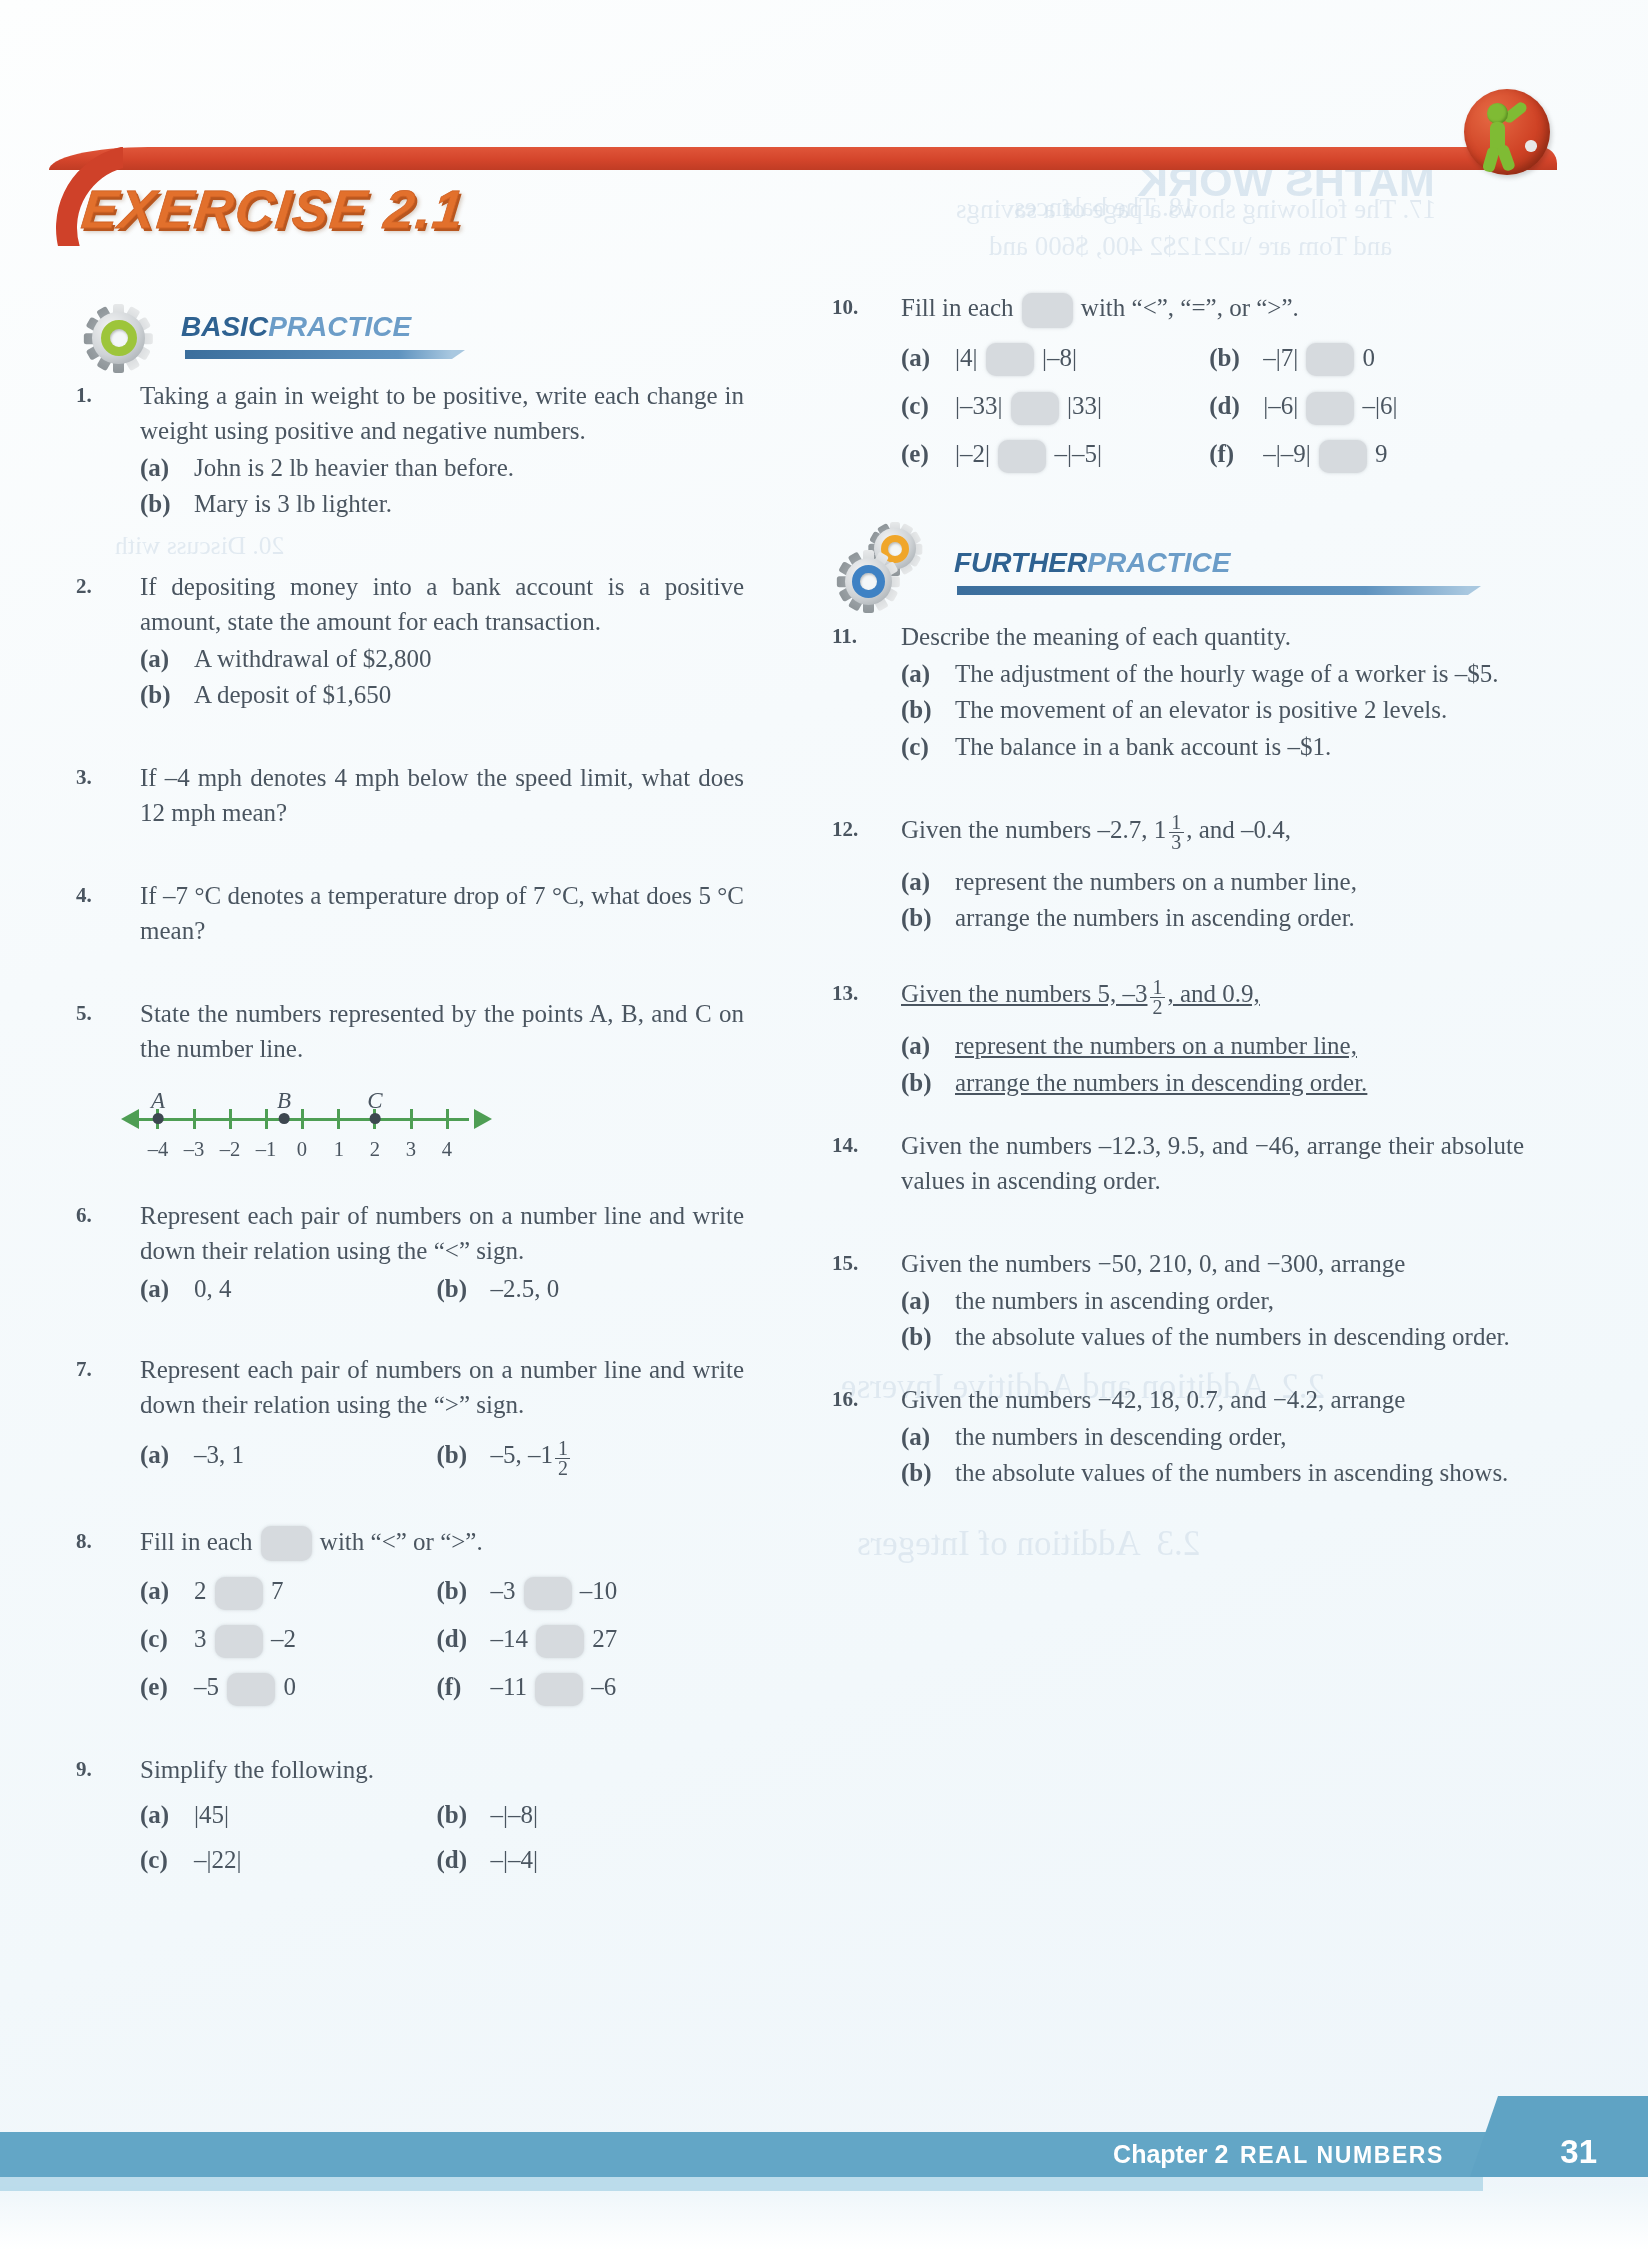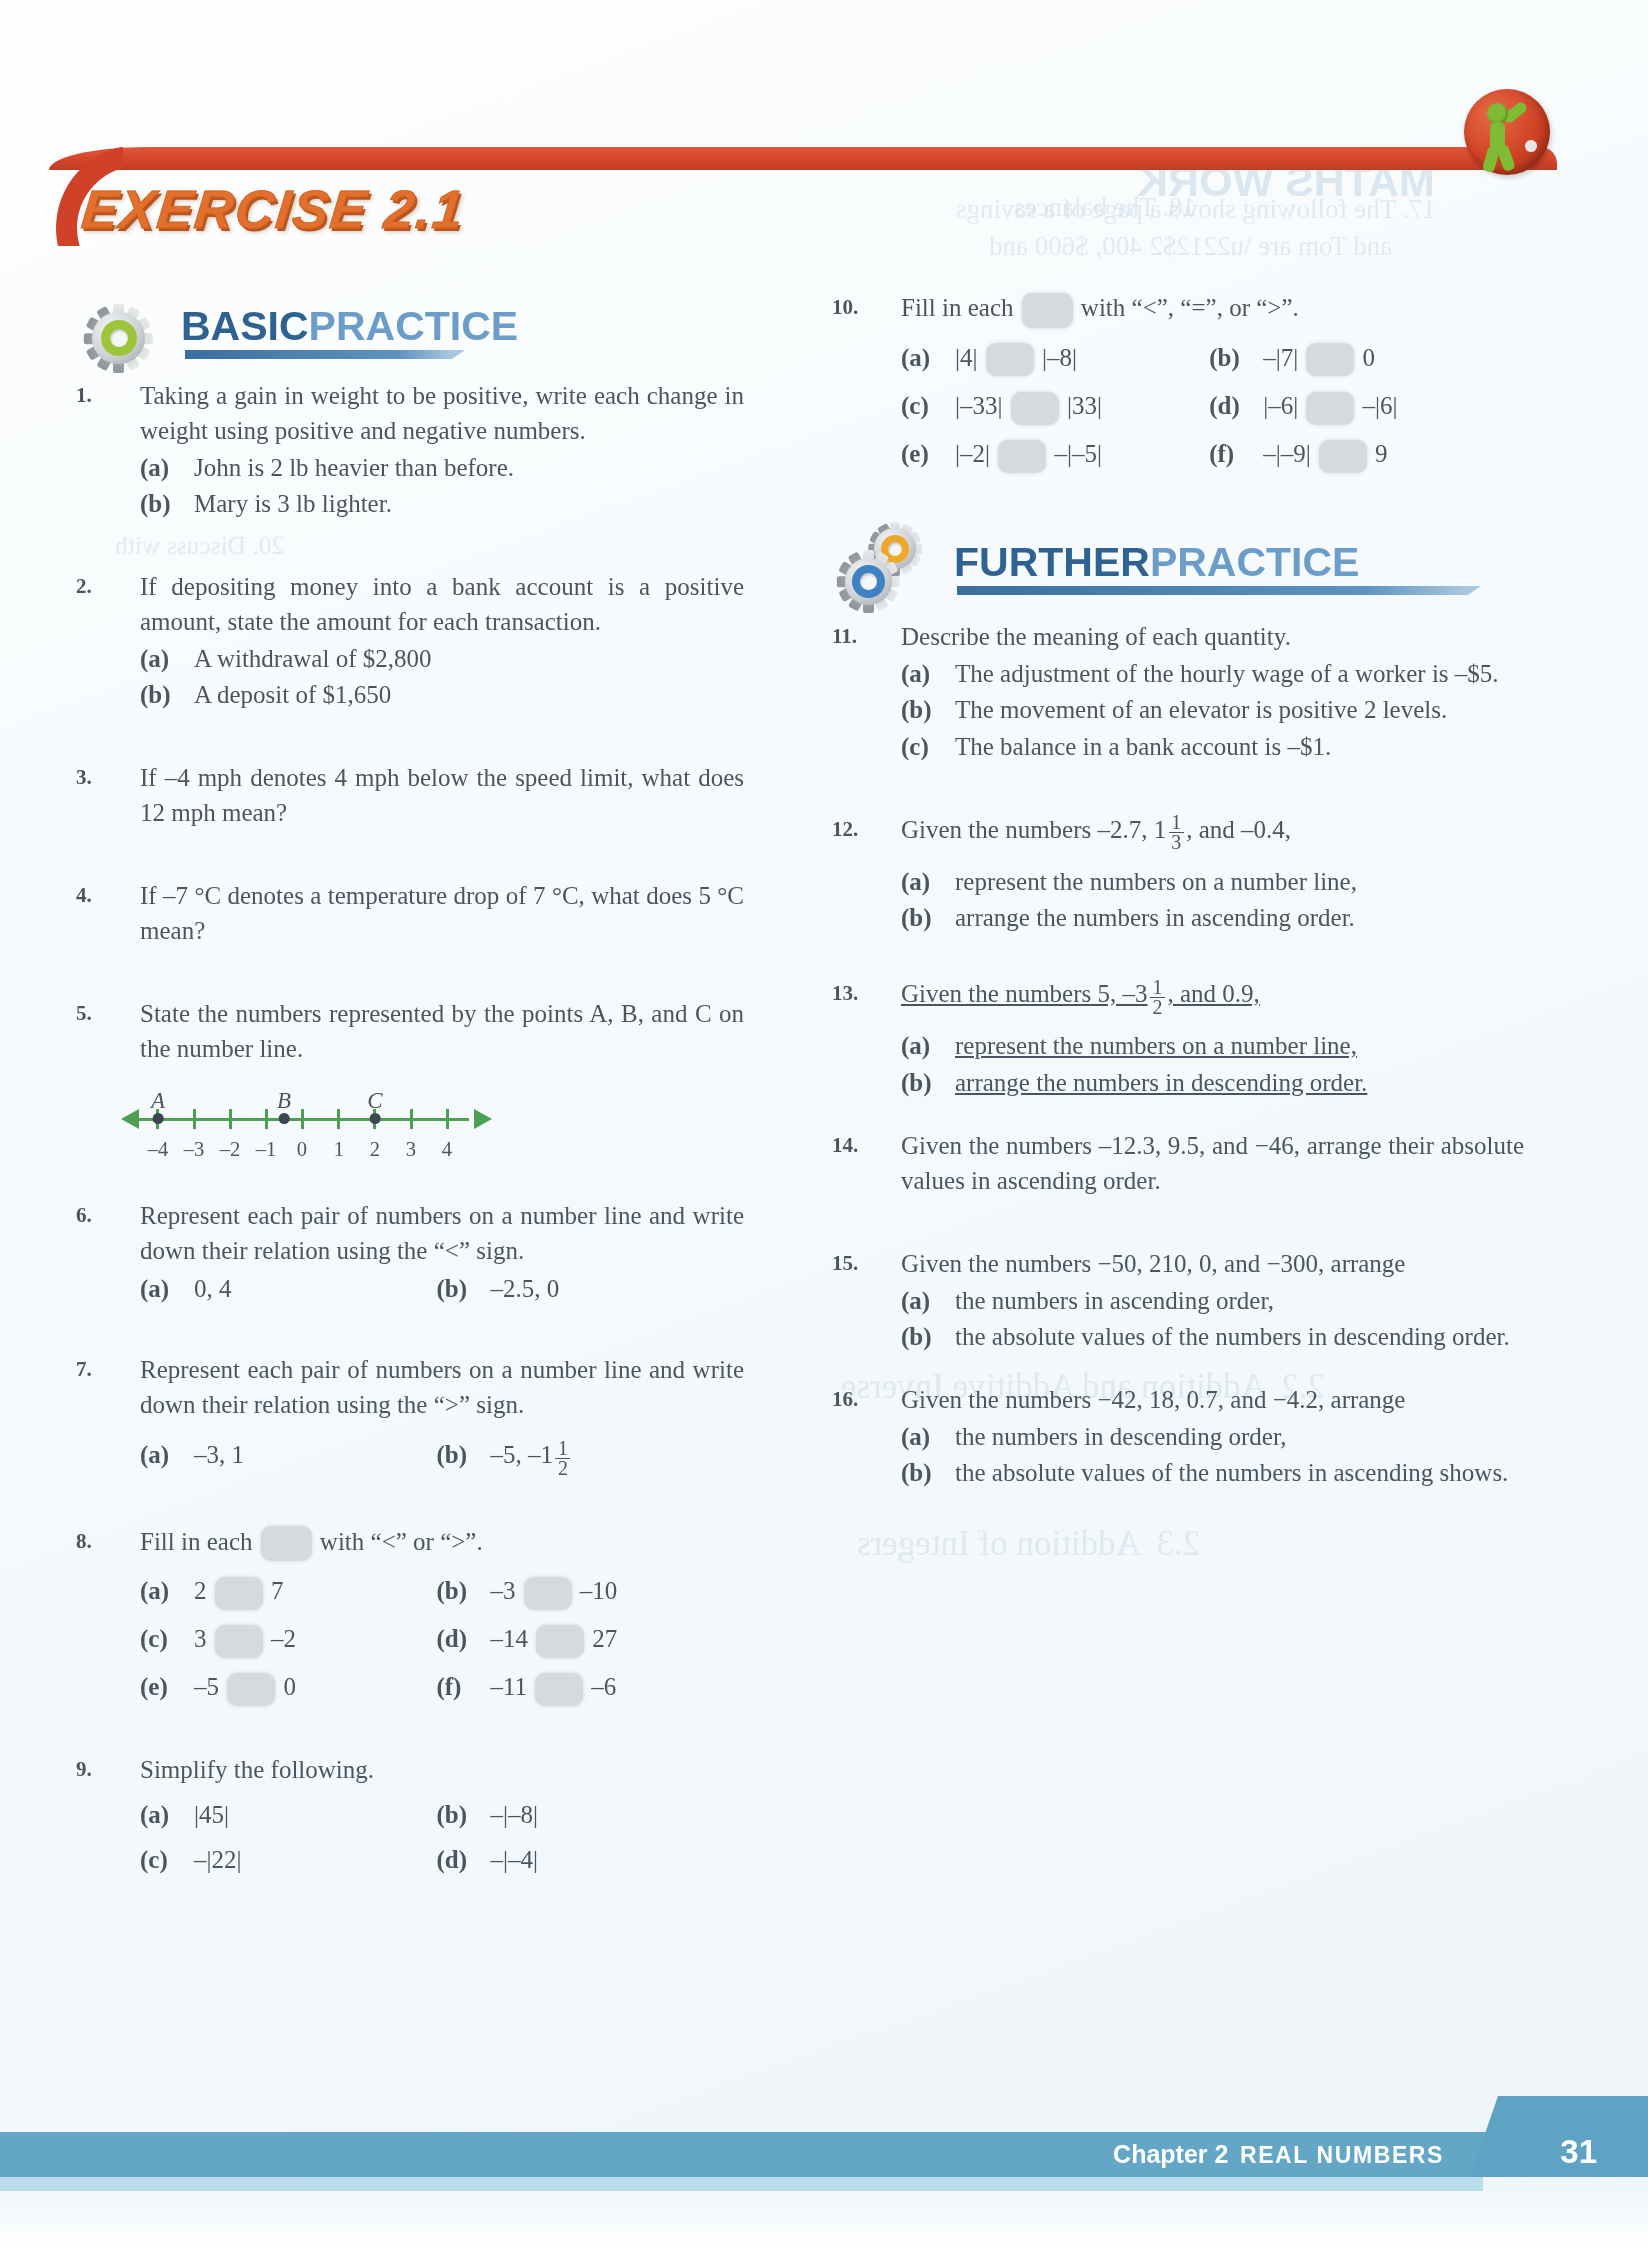--- a/index.html
+++ b/index.html
@@ -101,22 +101,22 @@
   
   .col{position:absolute;top:297px;font-size:25px;line-height:35px;}
   .col-left{left:76px;width:668px;}
   .col-right{left:832px;width:692px;}
 
   
   .sec-head{position:relative;height:76px;margin-bottom:5px;}
   .sec-head .label{
     position:absolute;left:105px;top:11.5px;
     font-family:"Liberation Sans",sans-serif;
-    font-weight:bold;
-    font-size:41px;letter-spacing:0px;
+    font-weight:bold;font-style:italic;
+    font-size:28px;letter-spacing:0px;
     white-space:nowrap;
   }
   .sec-head .label .w1{color:#2f6291;}
   .sec-head .label .w2{color:#6c9dc8;}
   .sec-head .rule{
     position:absolute;left:109px;top:53px;height:9px;
     background:linear-gradient(90deg,#3b6e9c 0%,#5f93bf 80%,#a9c8e0 100%);
   }
   .sec-head .rule:after{
     content:"";position:absolute;right:-13px;top:0;

